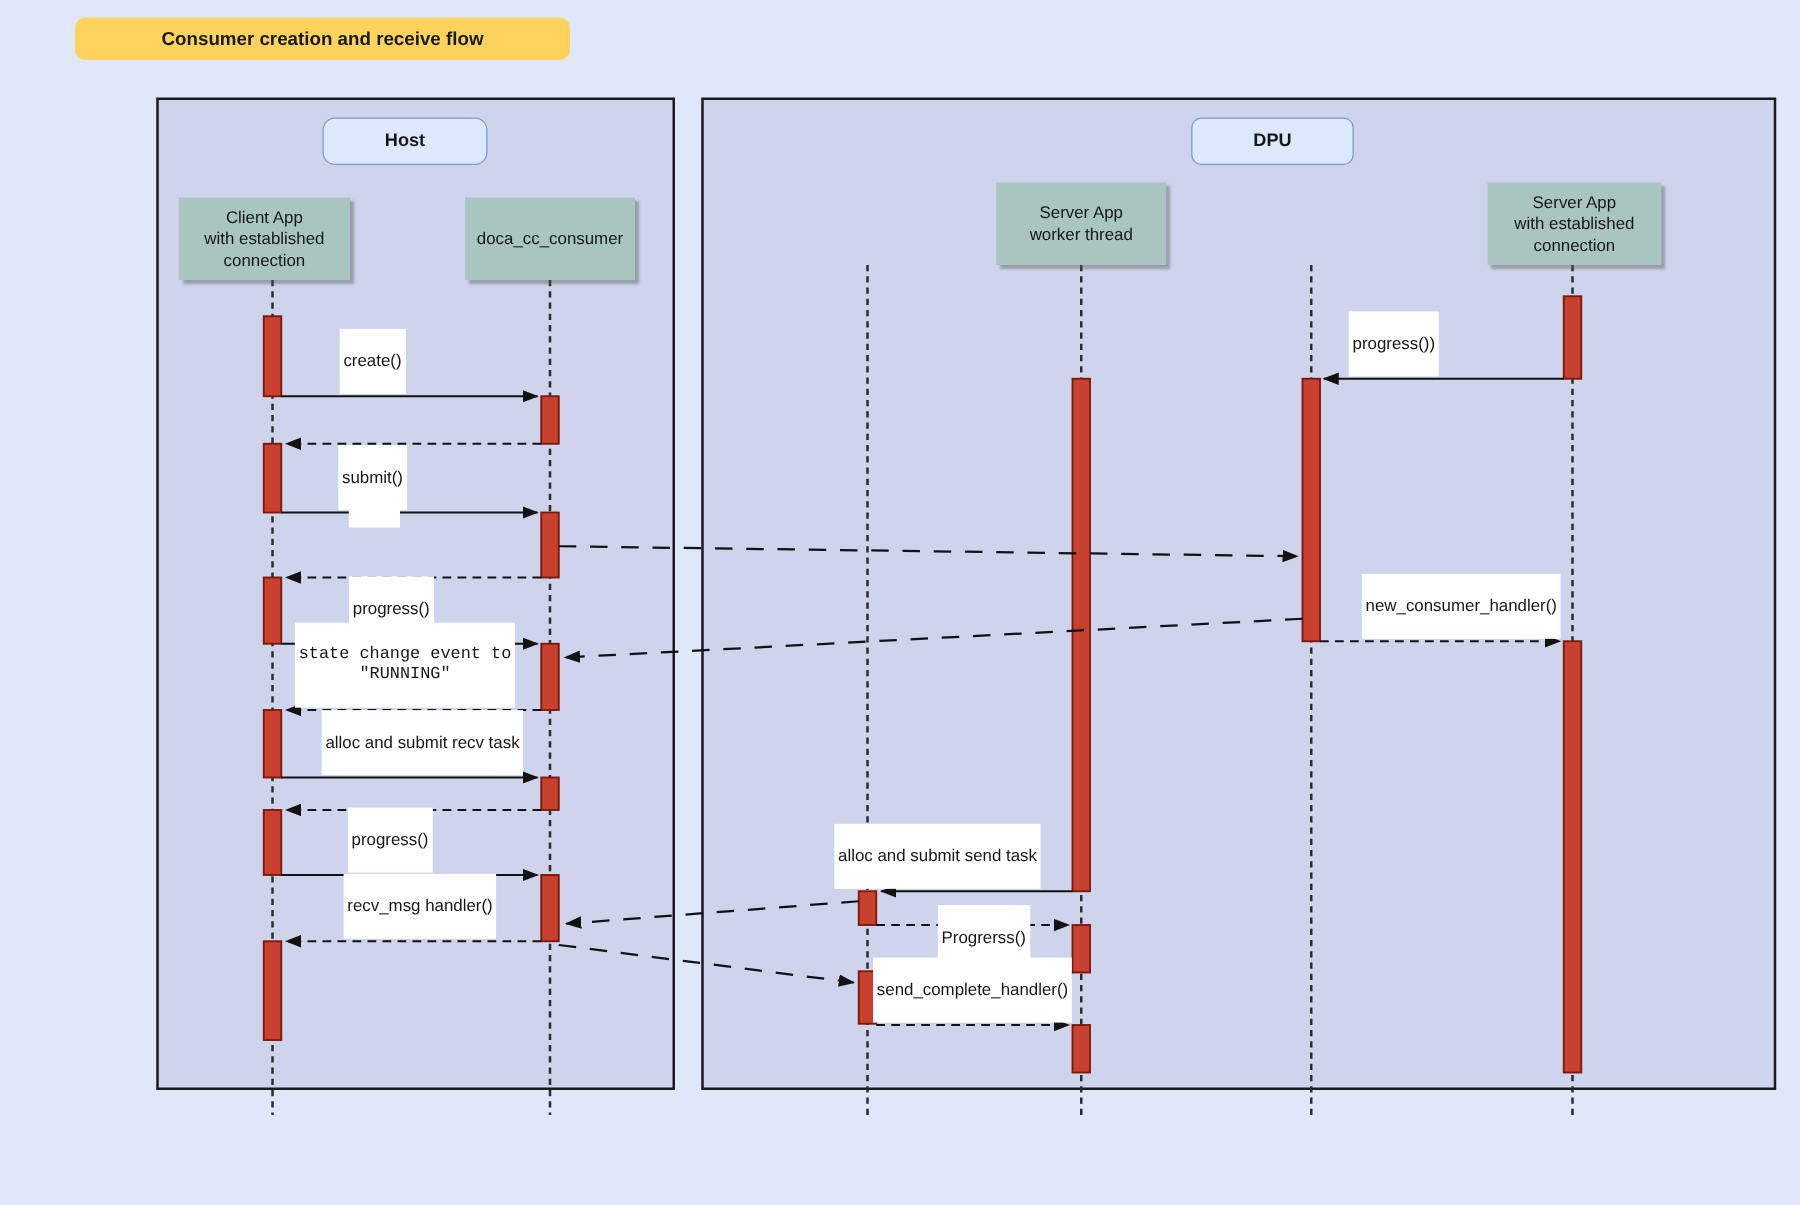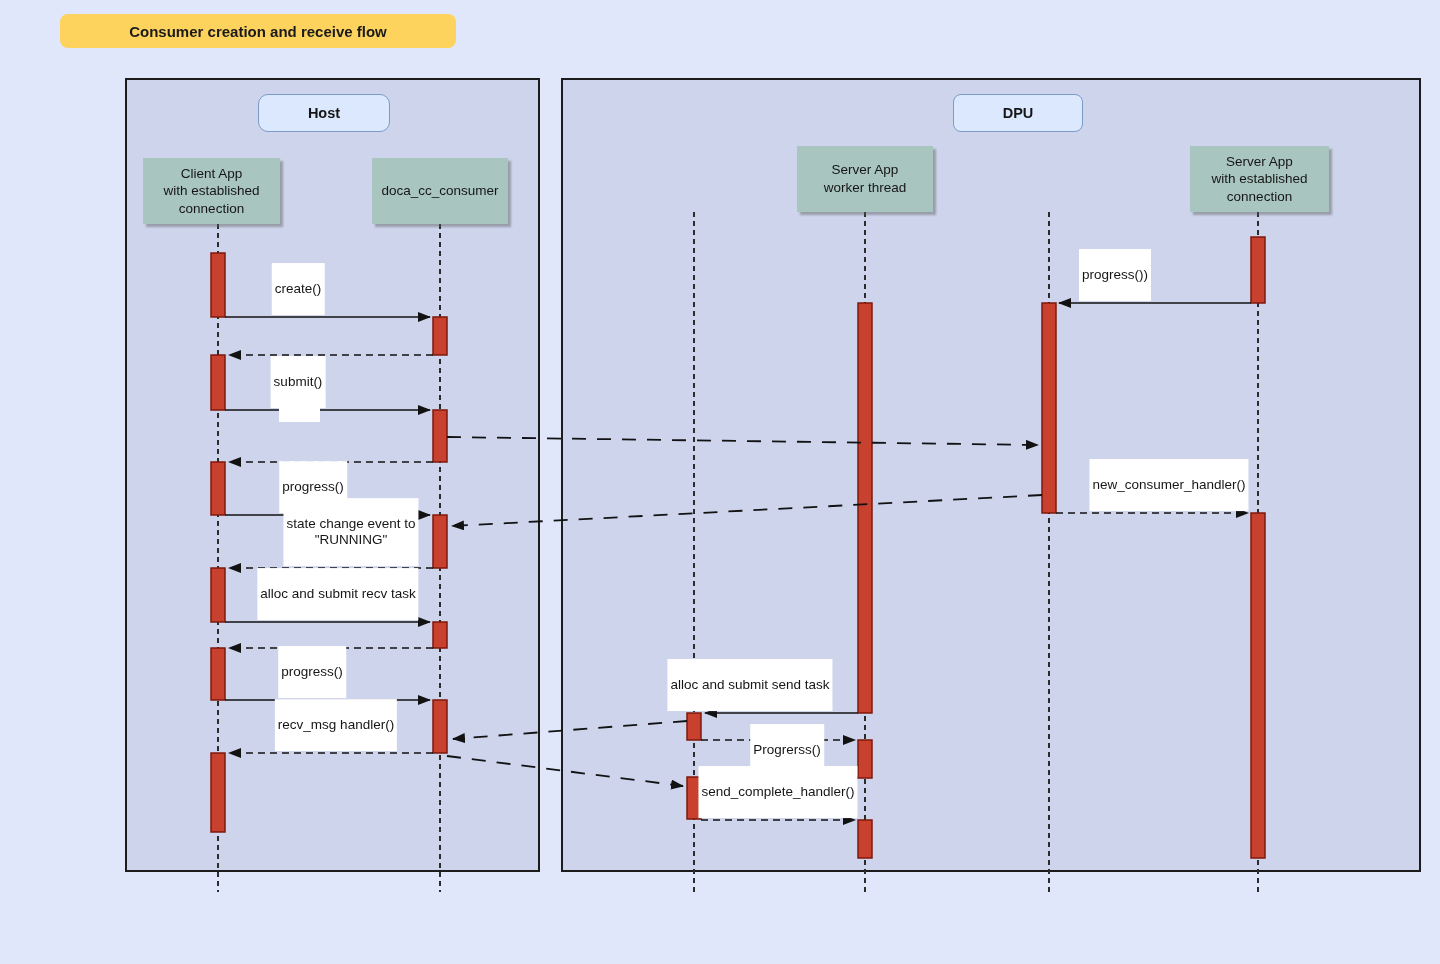--- a/index.html
+++ b/index.html
@@ -126,21 +126,21 @@
   <div class="actor-header" style="left:1157px;top:146px;width:139px;height:66px;">
     <span>Server App
 with established
 connection</span>
   </div>
 
   <div class="msg-label" style="left:265px;top:315px;">create()</div>
   <div class="msg-label" style="left:265px;top:408px;">submit()</div>
   <div class="blank-box" style="left:246px;top:405px;width:41px;height:17px;"></div>
   <div class="msg-label" style="left:280px;top:513px;">progress()</div>
-  <div class="msg-label" style="left:318px;top:566px;">state change event to
+  <div class="msg-label" style="left:291px;top:566px;font-family:Liberation Mono, monospace;">state change event to
 "RUNNING"</div>
   <div class="msg-label" style="left:305px;top:620px;text-align:center;">alloc and submit recv task</div>
   <div class="msg-label" style="left:279px;top:698px;">progress()</div>
   <div class="msg-label" style="left:303px;top:751px;">recv_msg handler()</div>
   <div class="msg-label" style="left:1082px;top:301px;">progress())</div>
   <div class="msg-label" style="left:1136px;top:511px;">new_consumer_handler()</div>
   <div class="msg-label" style="left:717px;top:711px;">alloc and submit send task</div>
   <div class="msg-label" style="left:754px;top:776px;">Progrerss()</div>
   <div class="msg-label" style="left:745px;top:818px;">send_complete_handler()</div>
 

